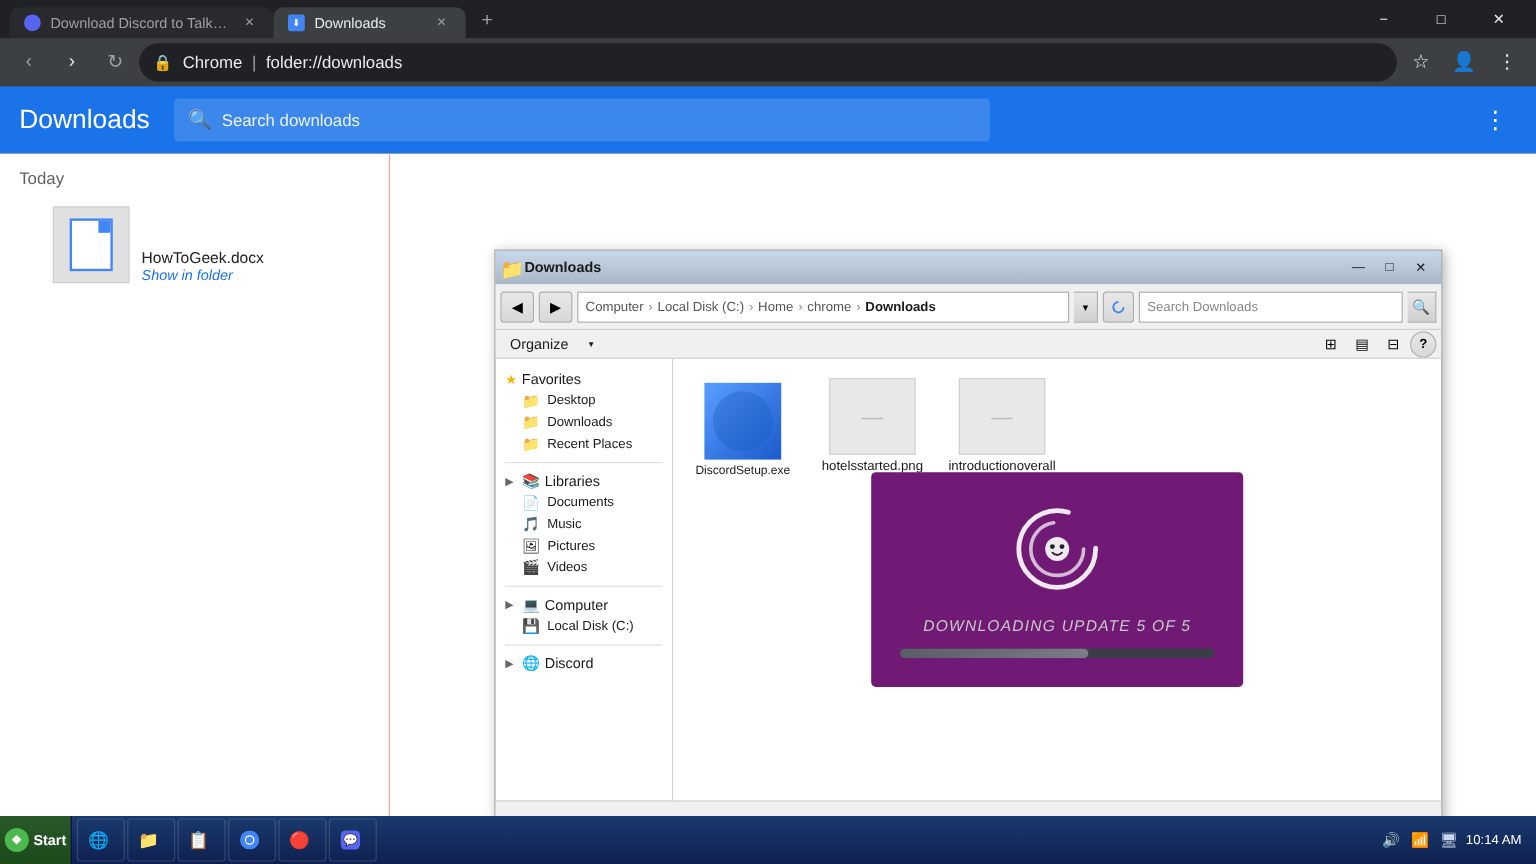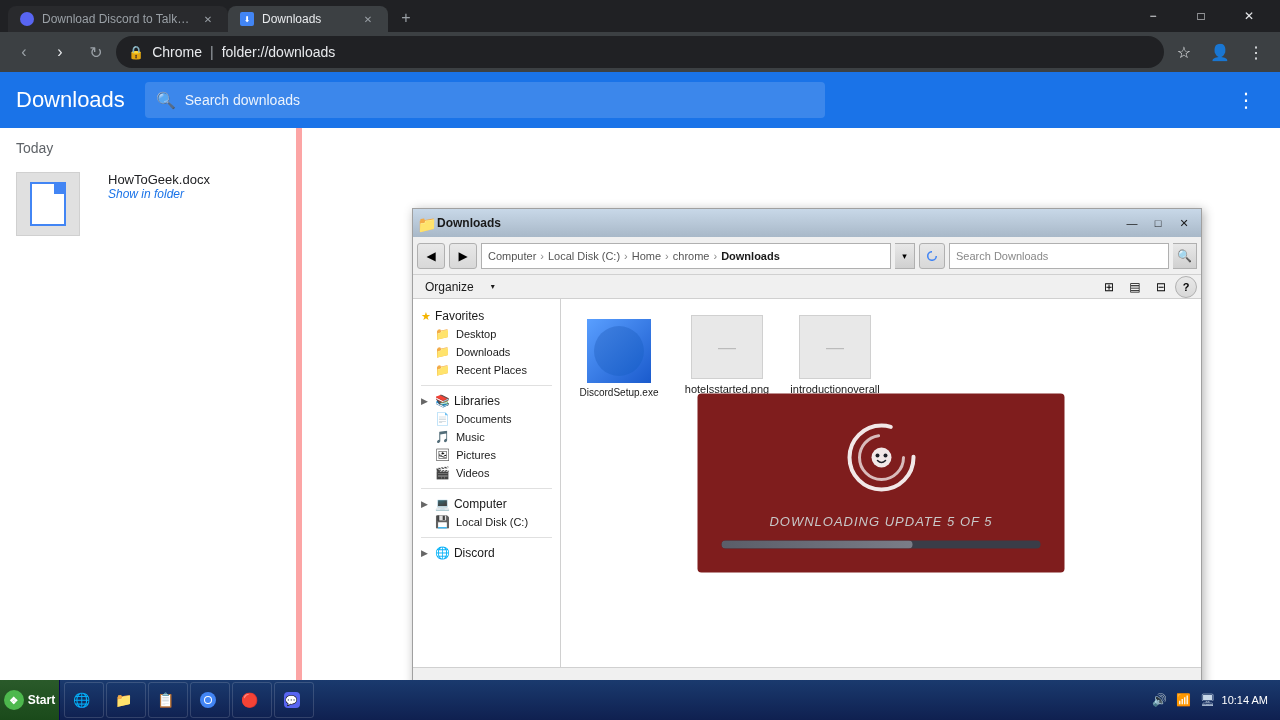--- a/index.html
+++ b/index.html
@@ -37,26 +37,26 @@
     
     .downloads-header { height: 56px; background: #1a73e8; display: flex; align-items: center; padding: 0 16px; }
     .downloads-title { color: white; font-size: 22px; font-weight: 400; margin-right: 20px; }
     .downloads-search-bar { flex: 1; height: 36px; background: rgba(255,255,255,0.15); border-radius: 4px; display: flex; align-items: center; padding: 0 12px; gap: 8px; max-width: 680px; }
     .search-icon-white { color: rgba(255,255,255,0.7); font-size: 16px; }
     .search-input-text { color: rgba(255,255,255,0.9); font-size: 14px; }
     .downloads-more { margin-left: auto; width: 36px; height: 36px; display: flex; align-items: center; justify-content: center; color: white; font-size: 20px; cursor: pointer; border-radius: 50%; }
 
     
     .downloads-content { flex: 1; background: #ffffff; display: flex; }
-    .downloads-left { width: 302px; border-right: 6px solid #fca5a5; }
+    .downloads-left { width: 325px; border-right: 1px solid #fca5a5; }
     .downloads-main { flex: 1; padding: 16px; }
 
     
     .section-header { padding: 12px 16px 8px; font-size: 14px; color: #5f6368; font-weight: 500; }
-    .download-item { display: flex; align-items: flex-start; padding: 8px 16px; gap: 28px; cursor: pointer; }
+    .download-item { display: flex; align-items: flex-end; padding: 8px 16px; gap: 10px; cursor: pointer; margin-left: 28px; }
     .download-thumb { width: 64px; height: 64px; background: #e0e0e0; border: 1px solid #d0d0d0; display: flex; align-items: center; justify-content: center; flex-shrink: 0; }
     .download-thumb-doc { width: 36px; height: 44px; background: white; border: 2px solid #4285f4; position: relative; }
     .download-thumb-doc::after { content: ''; position: absolute; top: 0; right: 0; width: 10px; height: 10px; background: #4285f4; }
     .download-info { flex: 1; }
     .download-name { font-size: 13px; color: #202124; }
     .download-status { font-size: 12px; color: #1a73e8; font-style: italic; }
 
     
     .explorer-window { position: absolute; top: 136px; left: 412px; width: 790px; height: 560px; background: #f0f0f0; border: 1px solid #a0a0a0; box-shadow: 2px 2px 10px rgba(0,0,0,0.3); display: flex; flex-direction: column; z-index: 10; }
     .explorer-titlebar { height: 28px; background: linear-gradient(to bottom, #c8d8e8, #a8b8c8); display: flex; align-items: center; padding: 0 4px; }
@@ -96,21 +96,21 @@
 
     
     .explorer-content { flex: 1; background: white; padding: 8px; display: flex; flex-wrap: wrap; align-content: flex-start; gap: 8px; overflow-y: auto; position: relative; }
     .file-item { display: flex; flex-direction: column; align-items: center; width: 100px; padding: 8px 4px; cursor: pointer; border-radius: 2px; }
     .file-icon { width: 64px; height: 64px; background: #e0e0e0; display: flex; align-items: center; justify-content: center; margin-bottom: 4px; }
     .file-icon.black-thumb { background: black; }
     .file-icon.gray-thumb { background: #e8e8e8; border: 1px solid #d0d0d0; }
     .file-name { font-size: 11px; color: #1a1a1a; text-align: center; word-break: break-word; max-width: 96px; }
 
     
-    .download-dialog { position: absolute; top: 50%; left: 50%; transform: translate(-50%, -50%); width: 367px; background: #7f1d1d; border-radius: 4px; padding: 24px; display: flex; flex-direction: column; align-items: center; z-index: 20; }
+    .download-dialog { position: absolute; top: 50%; left: 50%; transform: translate(-50%, -50%); width: 310px; background: #701a75; border-radius: 4px; padding: 24px; display: flex; flex-direction: column; align-items: center; z-index: 20; }
     .dialog-logo { width: 80px; height: 80px; margin-bottom: 16px; }
     .dialog-text { color: #c8c8c8; font-size: 13px; letter-spacing: 1px; margin-bottom: 12px; font-style: italic; }
     .dialog-progress { width: 100%; height: 8px; background: #3a3d48; border-radius: 4px; overflow: hidden; }
     .dialog-progress-bar { height: 100%; width: 60%; background: linear-gradient(to right, #5a5d68, #7a7d88); border-radius: 4px; }
 
     
     .explorer-statusbar { height: 100px; background: #f0f0f0; border-top: 1px solid #d0d0d0; display: flex; align-items: center; padding: 0 12px; gap: 12px; }
     .discord-icon-large { width: 48px; height: 48px; background: #5865f2; border-radius: 12px; display: flex; align-items: center; justify-content: center; color: white; font-size: 24px; flex-shrink: 0; }
     .file-details { flex: 1; }
     .file-details-row { font-size: 12px; color: #1a1a1a; margin-bottom: 2px; }

